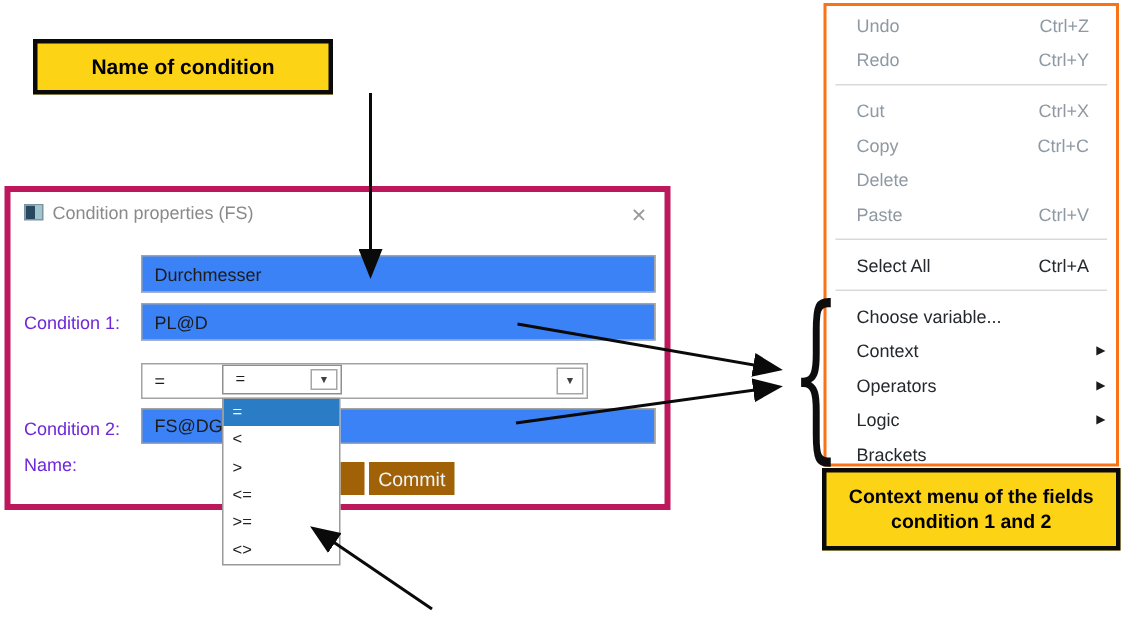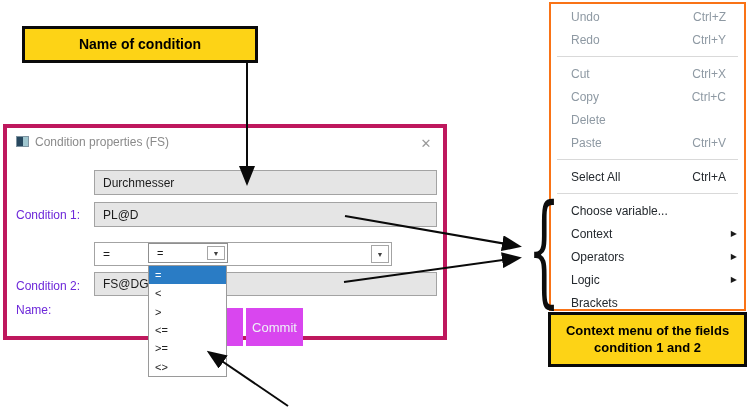--- a/index.html
+++ b/index.html
@@ -3,44 +3,44 @@
 <meta charset="utf-8">
 <style>
   html,body{margin:0;padding:0;background:#fff;}
   #canvas{position:relative;width:750px;height:416px;background:#fff;overflow:hidden;
           font-family:"Liberation Sans",sans-serif;}
 
   
   .anno-box{position:absolute;background:#FDD316;border:3px solid #0a0a0a;
             display:flex;flex-direction:column;align-items:center;justify-content:center;
             font-weight:bold;color:#000;text-align:center;box-sizing:border-box;line-height:1.25;}
-  #anno-name{left:22px;top:26px;width:236px;height:37px;font-size:14px;}
+  #anno-name{left:22px;top:26px;width:200px;height:37px;font-size:14px;}
   #anno-context{left:548px;top:312px;width:199px;height:55px;font-size:13px;}
   #anno-selection{left:287px;top:358px;width:213px;height:56px;font-size:13.5px;}
 
   
   #dialog{position:absolute;left:3px;top:124px;width:444px;height:216px;background:#fff;
           border:4px solid #be185d;box-sizing:border-box;}
   #dlg-icon{position:absolute;left:9px;top:8px;width:13px;height:11px;
             border:1px solid #7e93a0;background:linear-gradient(90deg,#27485f 55%,#9fc6cf 55%);
             box-sizing:border-box;}
   #dlg-title{position:absolute;left:28px;top:7px;font-size:12px;color:#8a8a8a;white-space:nowrap;}
   #dlg-close{position:absolute;right:8px;top:6px;font-size:13px;color:#9a9a9a;
              width:18px;height:18px;display:flex;align-items:center;justify-content:center;cursor:default;}
   .dlg-label{position:absolute;left:9px;font-size:12px;color:#6d28d9;white-space:nowrap;}
   .dlg-input{position:absolute;left:87px;width:343px;height:25px;border:1px solid #a3a3a3;
              box-sizing:border-box;font-family:"Liberation Sans",sans-serif;font-size:12px;
-             color:#1c1c1c;padding:0 0 0 8px;background:#e5e5e5;outline:none;}
+             color:#1c1c1c;padding:0 0 0 8px;background:#3b82f6;outline:none;}
   #combo-wide{position:absolute;left:87px;top:114px;width:298px;height:24px;border:1px solid #a3a3a3;
               box-sizing:border-box;background:#fff;}
   #combo-wide .val,#combo-small .val{position:absolute;left:8px;top:4px;font-size:12px;color:#1c1c1c;}
   .dd-btn{position:absolute;right:2px;top:2px;bottom:2px;width:18px;border:1px solid #a6a6a6;
           background:#fff;display:flex;align-items:center;justify-content:center;
           font-size:7px;color:#404040;box-sizing:border-box;}
-  .btn{position:absolute;top:180px;height:38px;background:#d946ef;border:none;
+  .btn{position:absolute;top:180px;height:22px;background:#a16207;border:none;
        color:#eef3f7;font-size:13px;font-family:"Liberation Sans",sans-serif;}
   #btn-hidden{left:193px;width:43px;}
   #btn-commit{left:239px;width:57px;}
 
   
   #combo-small{position:absolute;left:148px;top:243px;width:80px;height:20px;background:#fff;
                border:1px solid #8f8f8f;box-sizing:border-box;z-index:5;}
   #combo-small .val{top:3px;font-size:11px;}
   #dropdown-list{position:absolute;left:148px;top:265px;width:79px;height:112px;background:#fff;
                  border:1px solid #9a9a9a;box-sizing:border-box;z-index:6;

